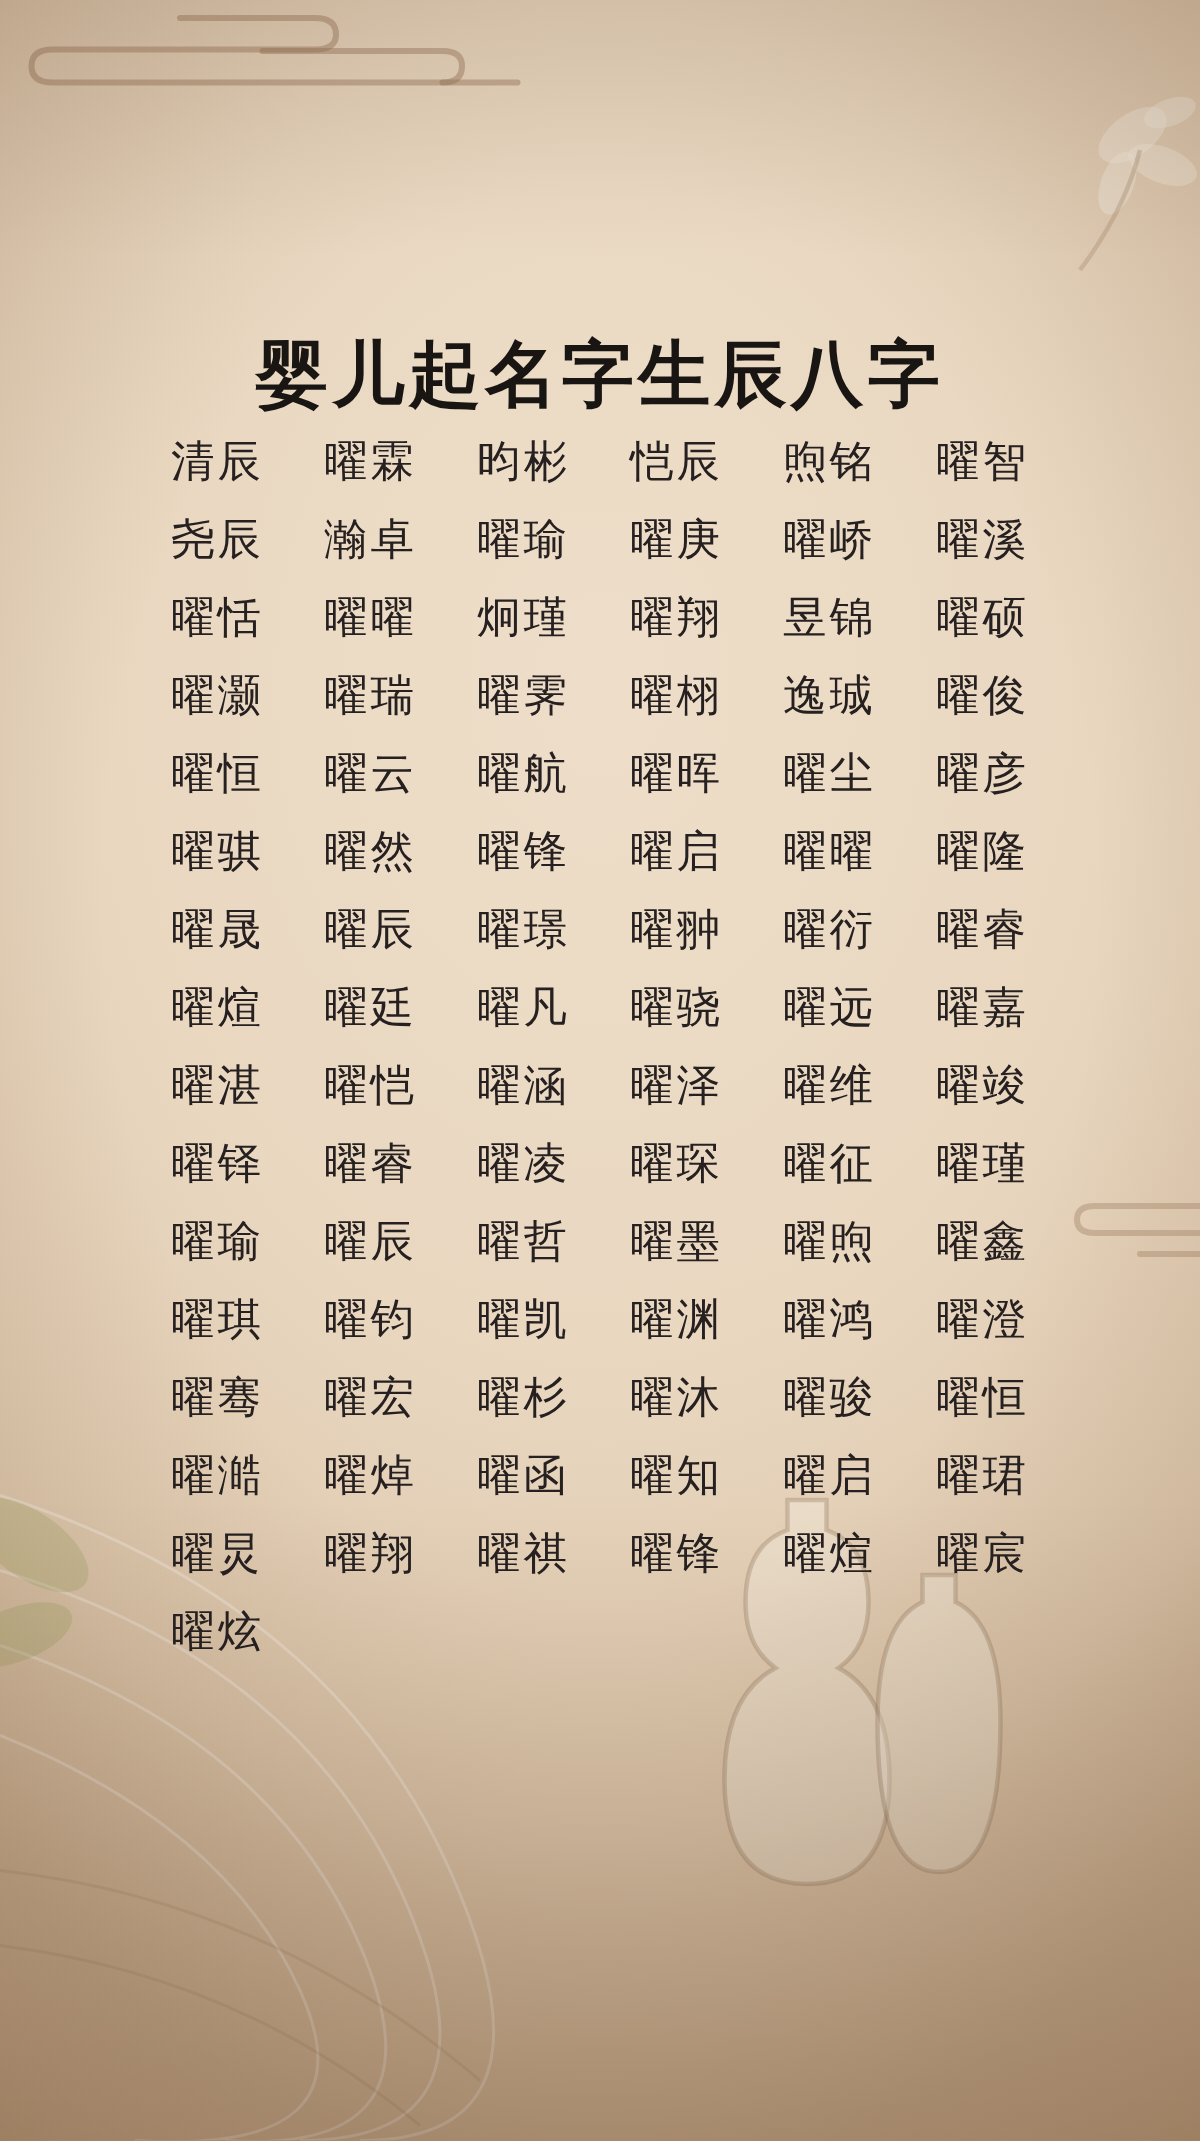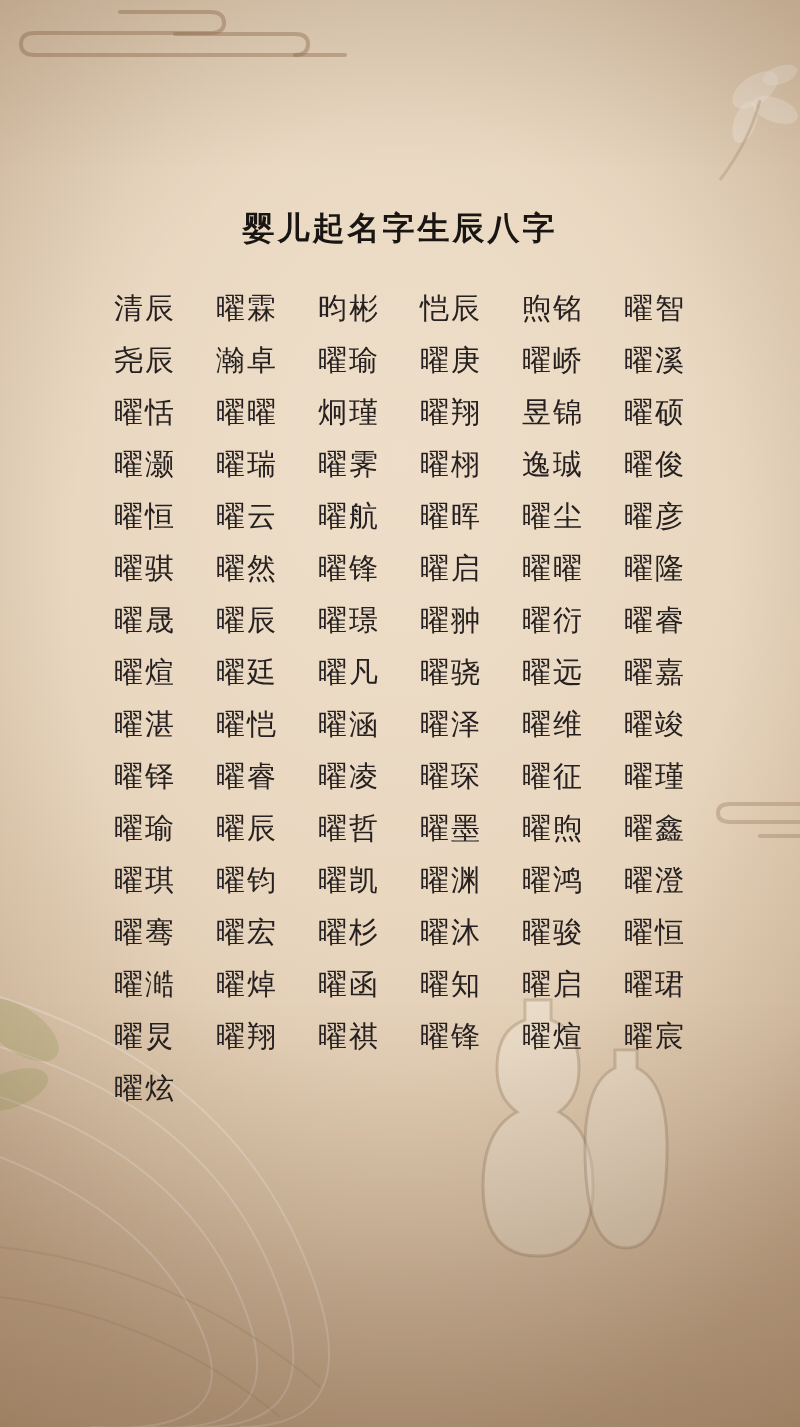--- a/index.html
+++ b/index.html
@@ -23,21 +23,21 @@
       linear-gradient(to bottom, rgba(90,60,35,0.10) 0%, rgba(0,0,0,0) 12%, rgba(0,0,0,0) 70%, rgba(90,60,35,0.22) 100%),
       radial-gradient(ellipse 75% 60% at 50% 42%, rgba(0,0,0,0) 55%, rgba(96,66,40,0.18) 100%);
   }
   .deco{position:absolute;pointer-events:none;}
   .title{
     position:absolute;
     top:186px;left:0;width:100%;
     text-align:center;
     font-family:"Liberation Sans","DejaVu Sans",sans-serif;
     font-weight:900;
-    font-size:32px;
+    font-size:48px;
     letter-spacing:3px;
     color:#181512;
   }
   .name-grid{
     position:absolute;
     top:288px;
     left:50%;
     transform:translateX(-50%);
     width:612px;
     display:grid;

